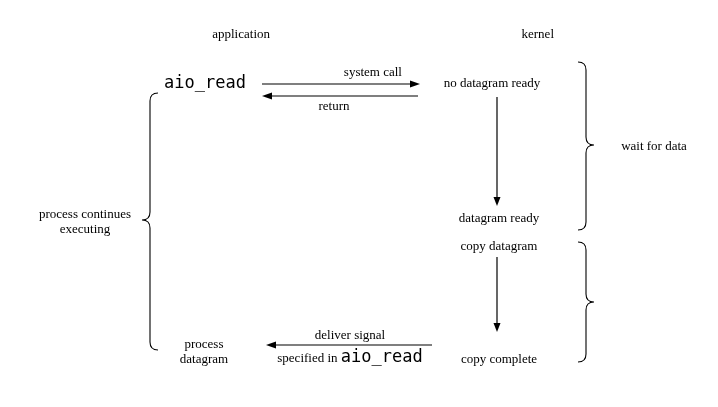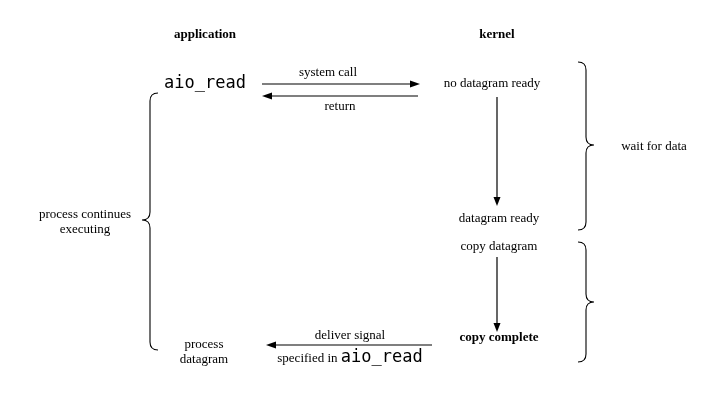--- a/index.html
+++ b/index.html
@@ -23,21 +23,21 @@
   }
   .lbl {
     position: absolute;
     font-size: 13px;
     line-height: 15px;
     color: #000000;
     white-space: nowrap;
   }
   .center { text-align: center; }
   .leftal { text-align: center; }
-  .hdr { font-weight: bold; }
+  .hdr { font-weight: normal; text-align: right; }
   .mono {
     font-family: "DejaVu Sans Mono", monospace;
     font-size: 17px;
   }
   .multiline { white-space: normal; }
   .multiline div { white-space: nowrap; }
   .tight { line-height: 16px; }
 </style>
 </head>
 <body>
@@ -81,31 +81,31 @@
   <div class="lbl hdr center" style="left:140px; top:26px; width:130px;">application</div>
   <div class="lbl hdr center" style="left:440px; top:26px; width:114px;">kernel</div>
 
   <div class="lbl mono center" style="left:150px; top:75px; width:110px;">aio_read</div>
 
   <div class="lbl center multiline" style="left:146px; top:336px; width:116px;">
     <div>process</div>
     <div>datagram</div>
   </div>
 
-  <div class="lbl center" style="left:266px; top:64px; width:124px;">system call</div>
-  <div class="lbl center" style="left:278px; top:98px; width:124px;">return</div>
+  <div class="lbl center" style="left:278px; top:64px; width:124px;text-align:right;">system call</div>
+  <div class="lbl center" style="left:272px; top:98px; width:124px;">return</div>
   <div class="lbl center" style="left:280px; top:327px; width:140px;">deliver signal</div>
   <div class="lbl center" style="left:262px; top:349px; width:176px;">
     <span>specified in </span><span class="mono">aio_read</span>
   </div>
 
   <div class="lbl center" style="left:433px; top:75px; width:118px;">no datagram ready</div>
   <div class="lbl center" style="left:440px; top:210px; width:118px;">datagram ready</div>
   <div class="lbl center" style="left:440px; top:238px; width:118px;">copy datagram</div>
-  <div class="lbl center" style="left:440px; top:329px; width:118px;font-weight:bold;">copy complete</div>
+  <div class="lbl center" style="left:440px; top:351px; width:118px;">copy complete</div>
 
   <div class="lbl center multiline" style="left:28px; top:206px; width:114px;">
     <div>process continues</div>
     <div>executing</div>
   </div>
   <div class="lbl leftal" style="left:599px; top:138px; width:110px;">wait for data</div>
 
 </div>
 
 </body></html>

